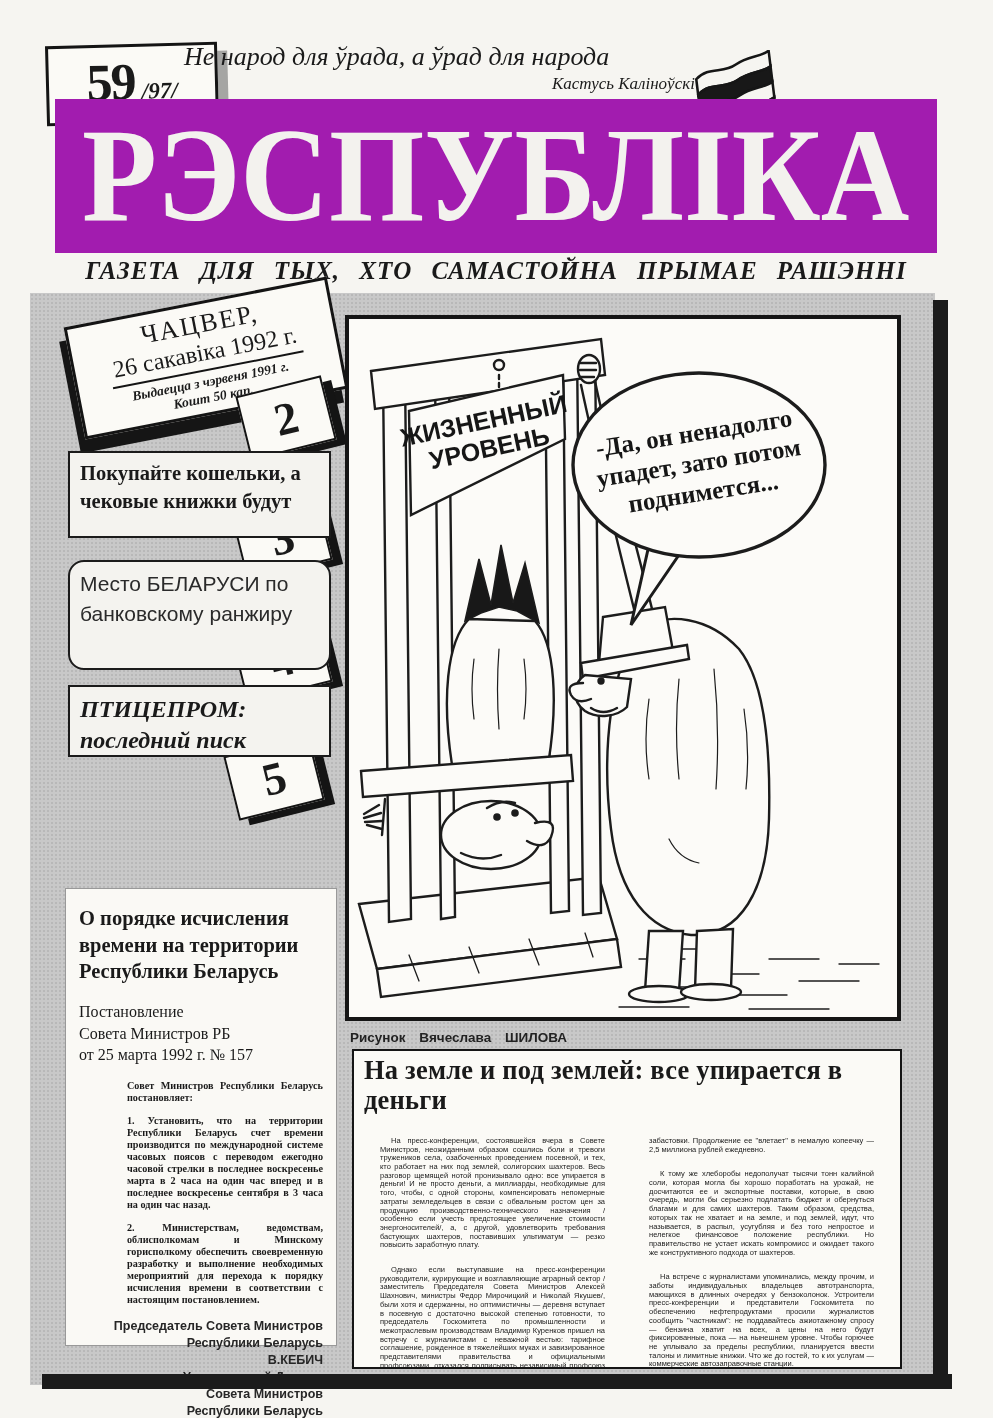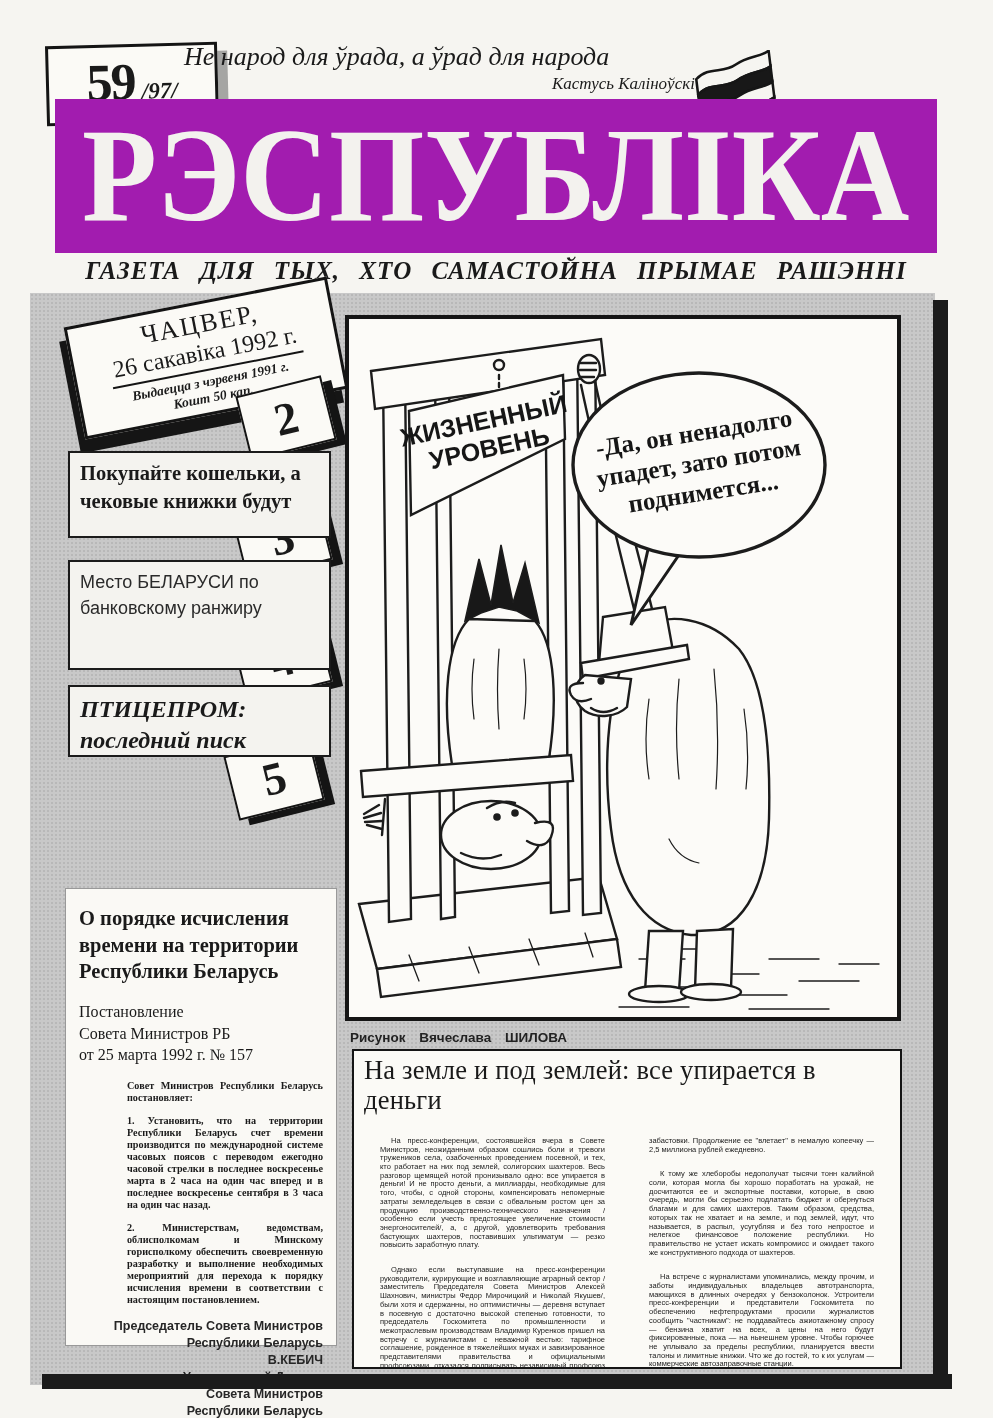--- a/index.html
+++ b/index.html
@@ -43,21 +43,21 @@
        justify-content:center;font-weight:bold;font-size:46px;}
   .tab2{left:212px;top:92px;}
   .tab3{left:208px;top:212px;}
   .tab4{left:208px;top:334px;}
   .tab5{left:200px;top:452px;}
 
   
   .teaser{position:absolute;background:#f4f3ef;border:2px solid #1b1b1b;box-sizing:border-box;padding:7px 10px;}
   .teaser1{left:38px;top:158px;width:263px;height:87px;font-weight:bold;font-size:20.5px;line-height:1.35;}
   .teaser2{left:38px;top:267px;width:263px;height:110px;font-family:"Liberation Sans",sans-serif;
-           font-size:18px;line-height:1.45;color:#2a2a2a;}
+           font-size:21px;line-height:1.45;color:#2a2a2a;border-radius:16px;}
   .teaser3{left:38px;top:392px;width:263px;height:72px;font-weight:bold;font-style:italic;font-size:24px;line-height:1.3;}
   .teaser4{left:38px;top:494px;width:263px;height:68px;font-family:"Liberation Sans",sans-serif;
            font-size:20px;line-height:1.35;letter-spacing:1px;color:#2a2a2a;}
 
   
   .decree{position:absolute;left:35px;top:595px;width:272px;height:458px;background:#faf9f5;
           border:1px solid #999;box-sizing:border-box;padding:16px 13px 17px;}
   .decree-title{font-weight:bold;font-size:20.5px;line-height:1.3;}
   .decree-sub{font-size:16px;margin-top:16px;line-height:1.35;}
   .decree-body{font-size:10.2px;font-weight:bold;text-align:justify;margin-top:11px;line-height:1.18;margin-left:48px;}
@@ -67,21 +67,21 @@
 
   
   .cartoon-box{position:absolute;left:315px;top:22px;width:556px;height:706px;border:4px solid #151515;
                background:#fcfbf8;box-sizing:border-box;}
   .cartoon-caption{position:absolute;left:320px;top:737px;width:420px;font-family:"Liberation Sans",sans-serif;
                    font-weight:bold;font-size:13.5px;color:#222;word-spacing:10px;}
 
   
   .article{position:absolute;left:322px;top:756px;width:550px;height:320px;background:#fbfaf6;
            border:2px solid #151515;box-sizing:border-box;padding:4px 10px 6px;overflow:hidden;}
-  .headline{font-weight:normal;font-size:26.5px;letter-spacing:0.2px;margin:0 0 5px;line-height:1.15;}
+  .headline{font-weight:bold;font-size:26.5px;letter-spacing:0.2px;margin:0 0 5px;line-height:1.15;}
   .cols{display:flex;gap:12px;}
   .col{width:50%;font-family:"Liberation Sans",sans-serif;font-size:7.5px;line-height:8.7px;
        text-align:justify;color:#212121;}
   .col p{margin:16px;text-indent:11px;}
   .col p.noindent{text-indent:0;}
   .art-footer{font-family:"Liberation Serif",serif;font-weight:bold;font-size:10px;margin-top:8px;text-indent:0 !important;text-align:right;}
   .byline{text-align:right;font-size:13.5px;margin-top:9px;text-indent:0 !important;}
 
   svg text{font-family:"Liberation Sans",sans-serif;}
   svg .serif{font-family:"Liberation Serif",serif;}

